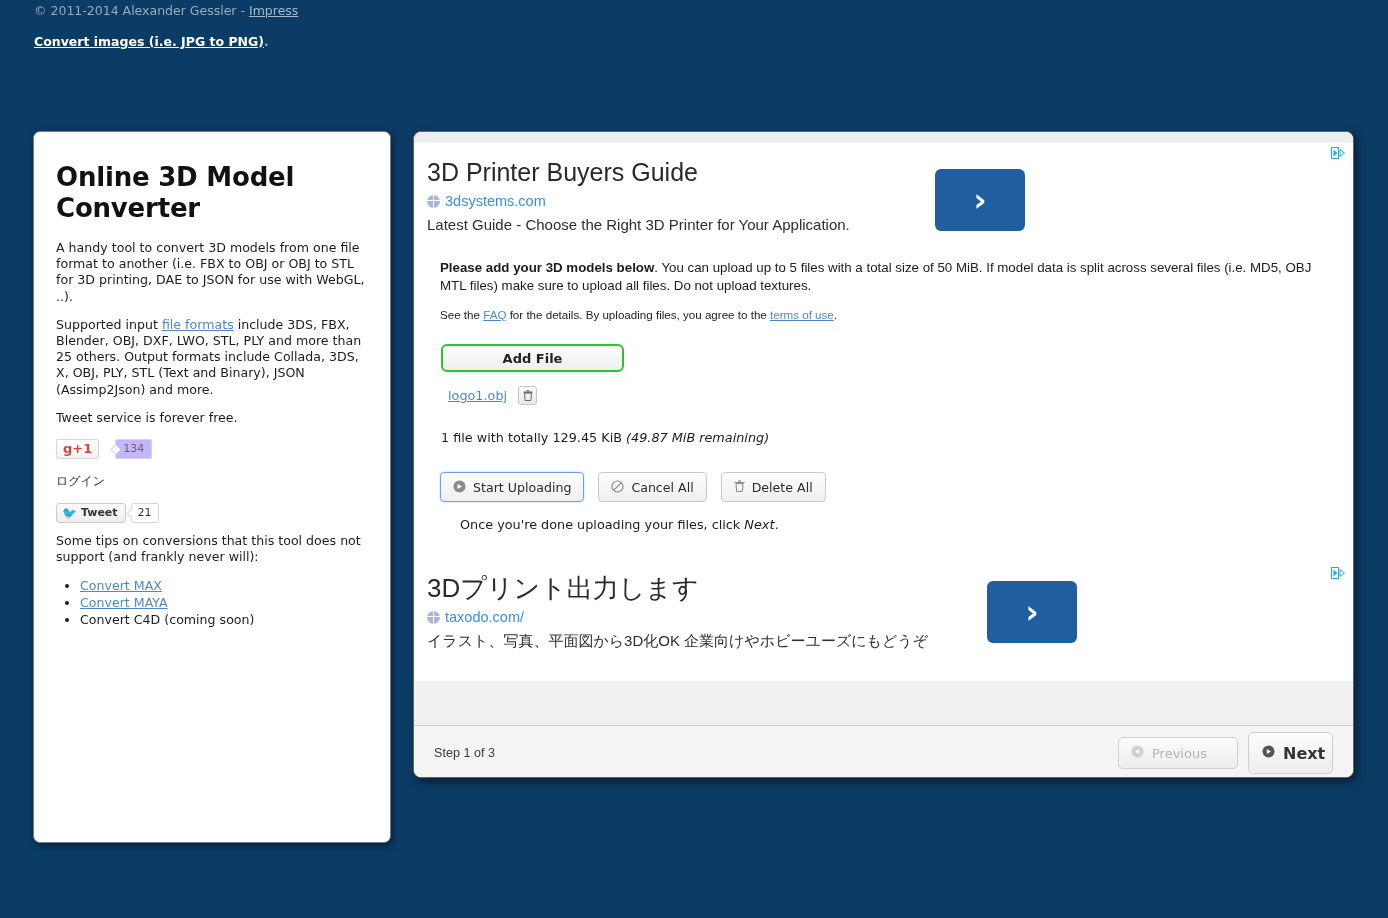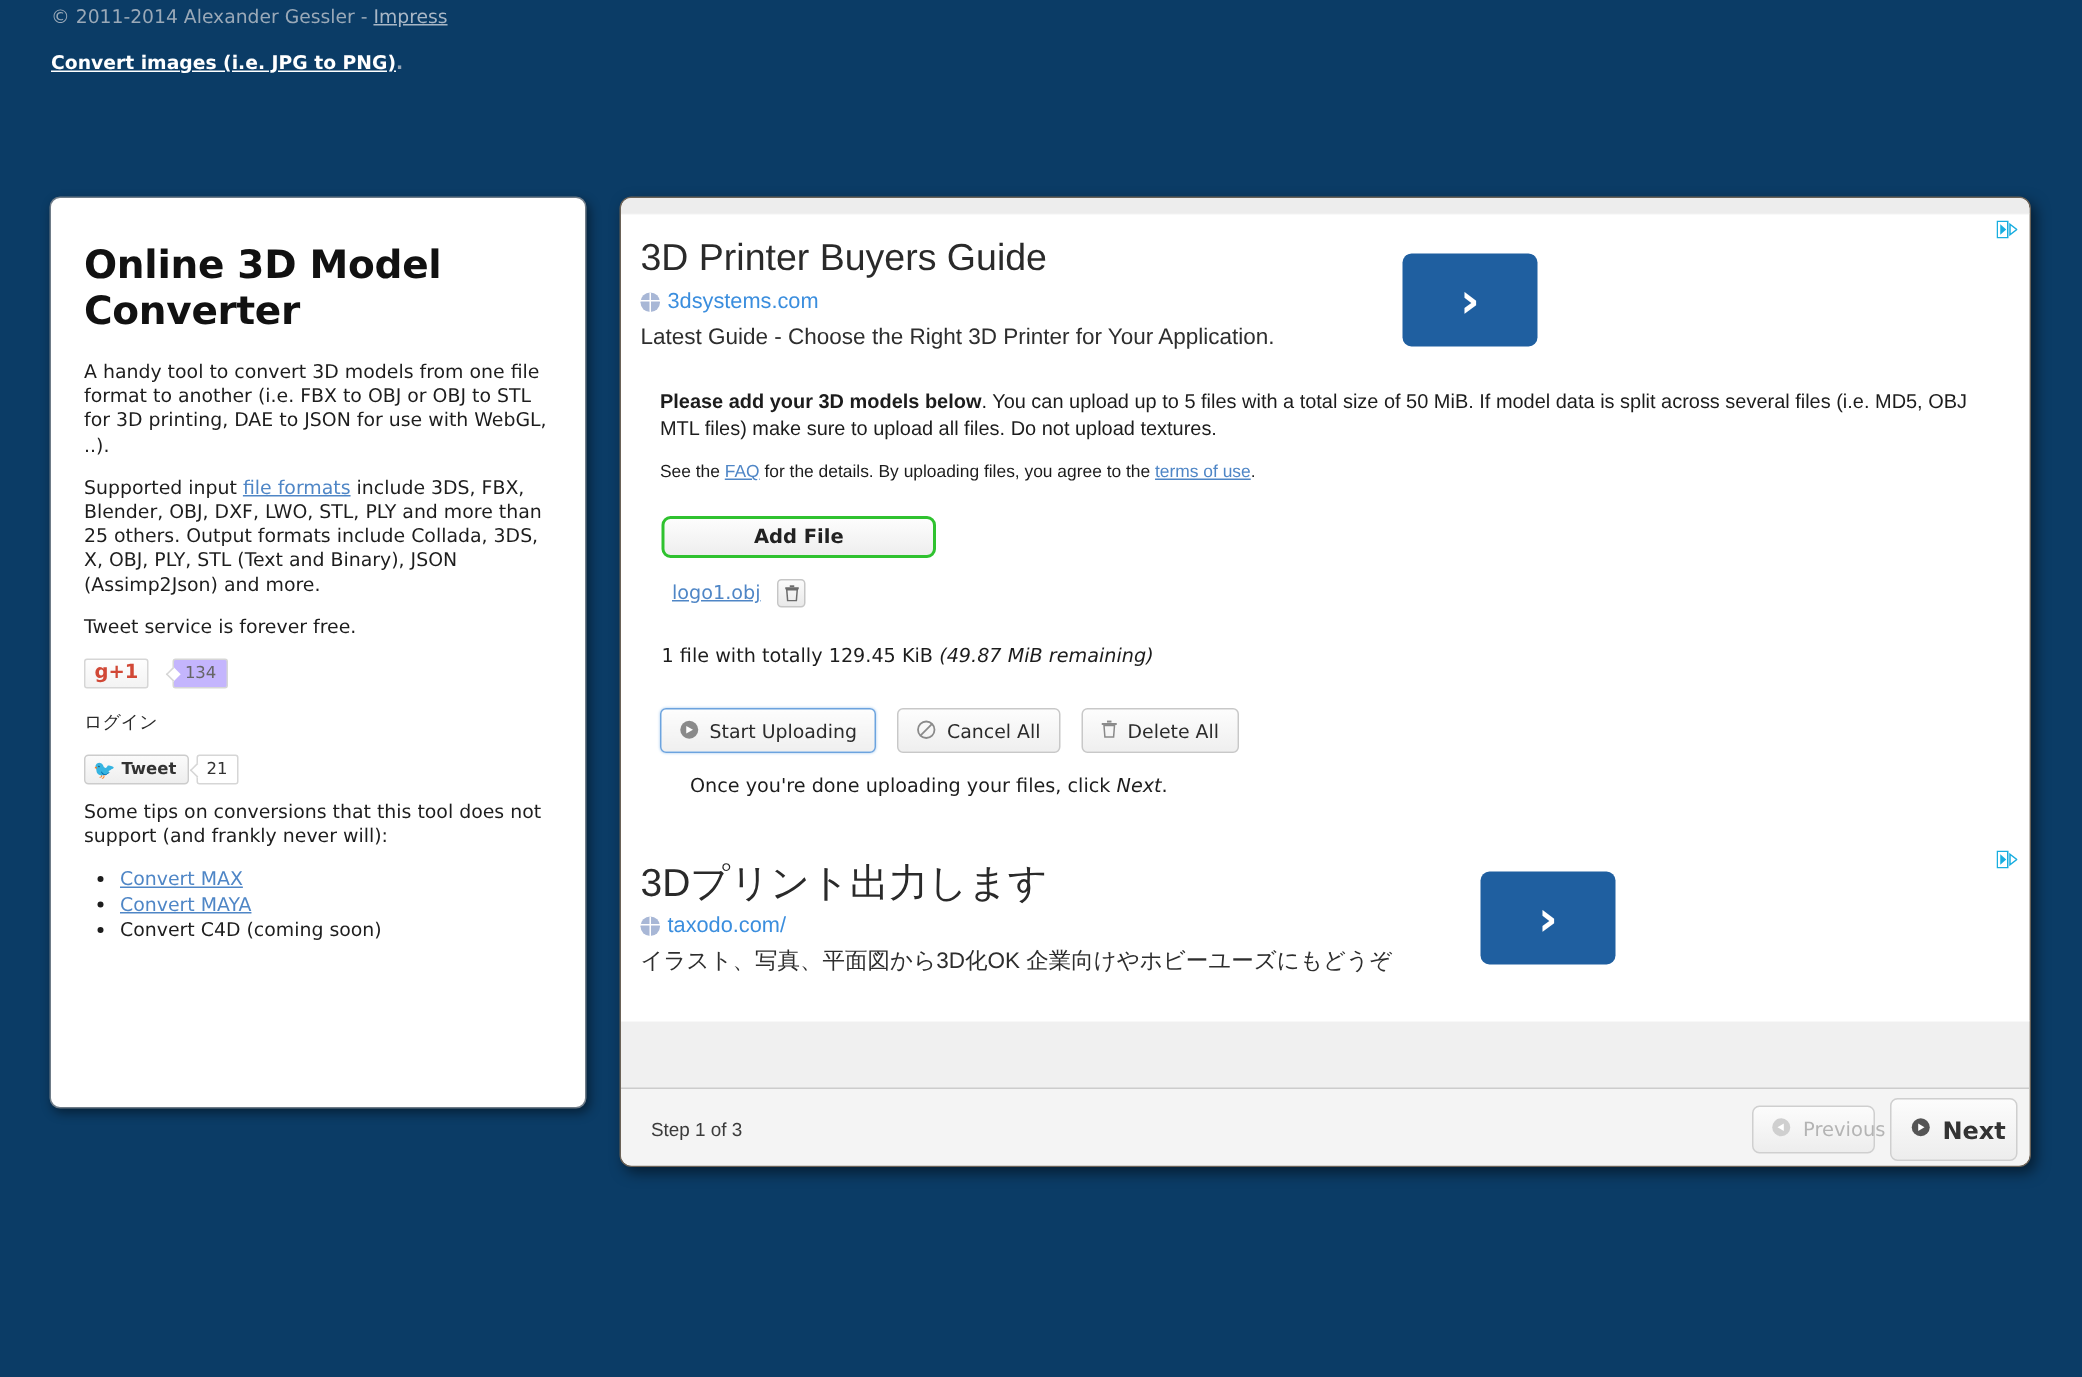--- a/index.html
+++ b/index.html
@@ -34,21 +34,21 @@
     text-decoration: underline;
   }
   #topbar .dot { color: #93a3b4; font-weight: bold; }
 
   
   #left-card {
     position: absolute;
     left: 33px;
     top: 131px;
     width: 358px;
-    height: 608px;
+    height: 712px;
     background: #ffffff;
     border: 1px solid #6f7c88;
     border-radius: 7px;
     box-shadow: 2px 3px 7px rgba(0,0,0,0.45);
     box-sizing: border-box;
   }
   #left-inner {
     padding: 30px 22px 10px 22px;
     color: #1b1b1b;
   }
@@ -381,41 +381,41 @@
     background: #f0f0f0;
     border-top: 1px solid #ffffff;
     border-bottom: 1px solid #cccccc;
   }
   #panel-footer {
     height: 54px;
     background: #f4f4f4;
     display: flex;
     align-items: center;
     justify-content: space-between;
-    padding: 0 8px 0 20px;
+    padding: 0 20px 0 20px;
     box-sizing: border-box;
   }
   #step-label {
     font-family: "Liberation Sans", sans-serif;
     font-size: 12.6px;
     color: #3b3b3b;
   }
   .nav-group { display: flex; align-items: center; gap: 10px; }
   .nav-btn {
     border: 1px solid #cfcfcf;
     border-radius: 5px;
     background: linear-gradient(#fcfcfc,#ededed);
     display: flex;
     align-items: center;
     gap: 8px;
     box-sizing: border-box;
     cursor: pointer;
   }
   #prev-btn {
-    width: 82px;
+    width: 120px;
     height: 32px;
     padding: 0 12px;
     color: #b4b4b4;
     font-size: 13px;
   }
   #prev-btn .nav-icon { color: #cfcfcf; font-size: 13px; }
   #next-btn {
     width: 85px;
     height: 42px;
     padding: 0 13px;

